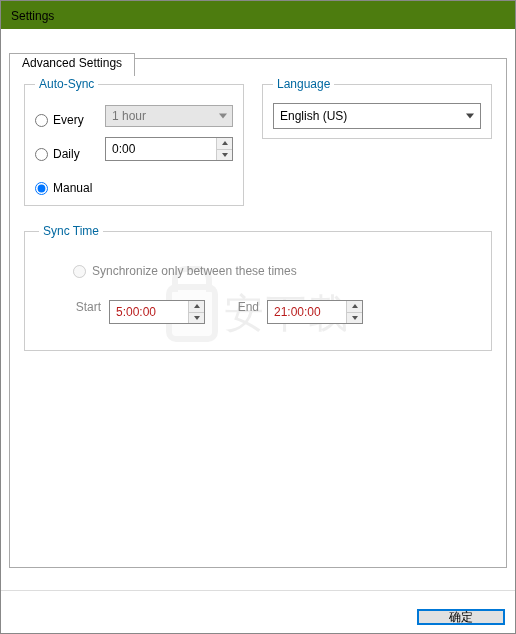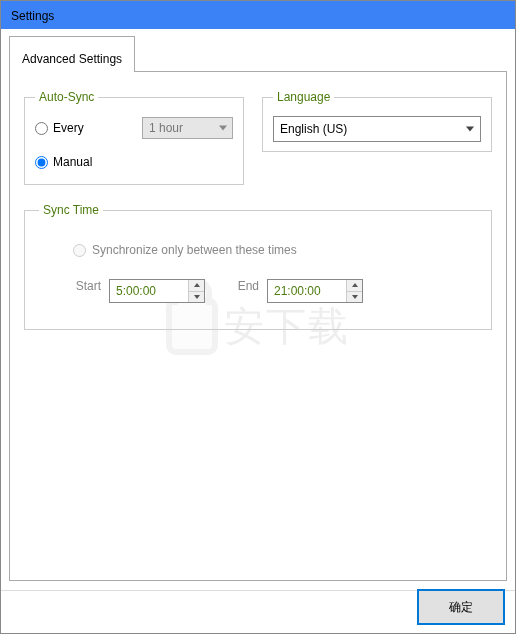--- a/index.html
+++ b/index.html
@@ -9,76 +9,75 @@
       background: #fff;
       width: 516px;
       height: 634px;
       border: 1px solid #888;
       position: relative;
       overflow: hidden;
     }
     .title-bar {
       padding: 8px 10px 6px 10px;
       font-size: 12px;
-      background: #3b82f6;
+      background: #4d7c0f;
     }
     .content-area {
       padding: 6px 8px 0 8px;
     }
     .tab-container {
       position: relative;
     }
     .tab-header {
       display: flex;
       position: relative;
       z-index: 2;
     }
     .tab {
       border: 1px solid #aaa;
       border-bottom: none;
-      padding: 15px 12px 6px 12px;
+      padding: 2px 12px 6px 12px;
       background: #fff;
       font-size: 12px;
       position: relative;
-      top: 1px;
+      top: 18px;
     }
     .tab-panel {
       border: 1px solid #aaa;
       padding: 18px 14px 10px 14px;
       min-height: 510px;
       position: relative;
     }
     .top-row {
       display: flex;
       gap: 18px;
     }
     fieldset {
       border: 1px solid #ccc;
       padding: 12px 10px 10px 10px;
       position: relative;
       font-size: 12px;
     }
     legend {
       padding: 0 4px;
       font-size: 12px;
-      color: #4d7c0f;
+      color: #0369a1;
     }
     .fs-autosync {
       width: 220px;
     }
     .fs-language {
       flex: 1;
       height: 62px;
     }
     .radio-row {
       display: flex;
-      align-items: center;
+      align-items: flex-end;
       margin-bottom: 10px;
       height: 24px;
-      gap: 37px;
     }
     .radio-row:last-child { margin-bottom: 0; }
     .radio-wrap {
       display: flex;
       align-items: center;
       width: 70px;
       cursor: pointer;
     }
     .radio-wrap input[type=radio] {
       margin-right: 5px;
@@ -115,21 +114,21 @@
       background: #fff;
     }
     .spinner-ctl .val {
       flex: 1;
       padding: 0 6px;
       display: flex;
       align-items: center;
       font-size: 12px;
       color: #000;
     }
-    .spinner-ctl.disabled .val { color: #4d7c0f; }
+    .spinner-ctl.disabled .val { color: #b91c1c; }
     .spin-btns {
       width: 16px;
       display: flex;
       flex-direction: column;
       border-left: 1px solid #ccc;
     }
     .spin-btns div {
       flex: 1;
       display: flex;
       align-items: center;
@@ -207,21 +206,21 @@
     }
     .button-bar {
       position: absolute;
       bottom: 8px;
       right: 10px;
       display: flex;
       gap: 8px;
     }
     .btn {
       width: 88px;
-      height: 36px;
+      height: 16px;
       border: 1px solid #888;
       background: #e1e1e1;
       font-size: 12px;
       cursor: pointer;
       display: flex;
       align-items: center;
       justify-content: center;
       margin-top: 21px;
     }
     .btn.primary {
@@ -300,20 +299,37 @@
             <label class="radio-wrap">
               <input type="radio" name="autosync" style="">
               <span>Every</span>
             </label>
             <div class="combo">
               <span>1 hour</span>
               <span class="chev"></span>
             </div>
           </div>
 
+          <div class="radio-row">
+            <label class="radio-wrap">
+              <input type="radio" name="autosync" style="">
+              <span>Daily</span>
+            </label>
+            <div class="spinner-ctl">
+              <div class="val">0:00</div>
+              <div class="spin-btns">
+                <div>
+                    <span class="arrow-up"></span>
+                  </div>
+                <div>
+                    <span class="arrow-down"></span>
+                  </div>
+              </div>
+            </div>
+          </div>
 
           <div class="radio-row">
             <label class="radio-wrap">
               <input type="radio" name="autosync" checked="" style="">
               <span>Manual</span>
             </label>
           </div>
         </fieldset>
 
         <fieldset class="fs-language">

